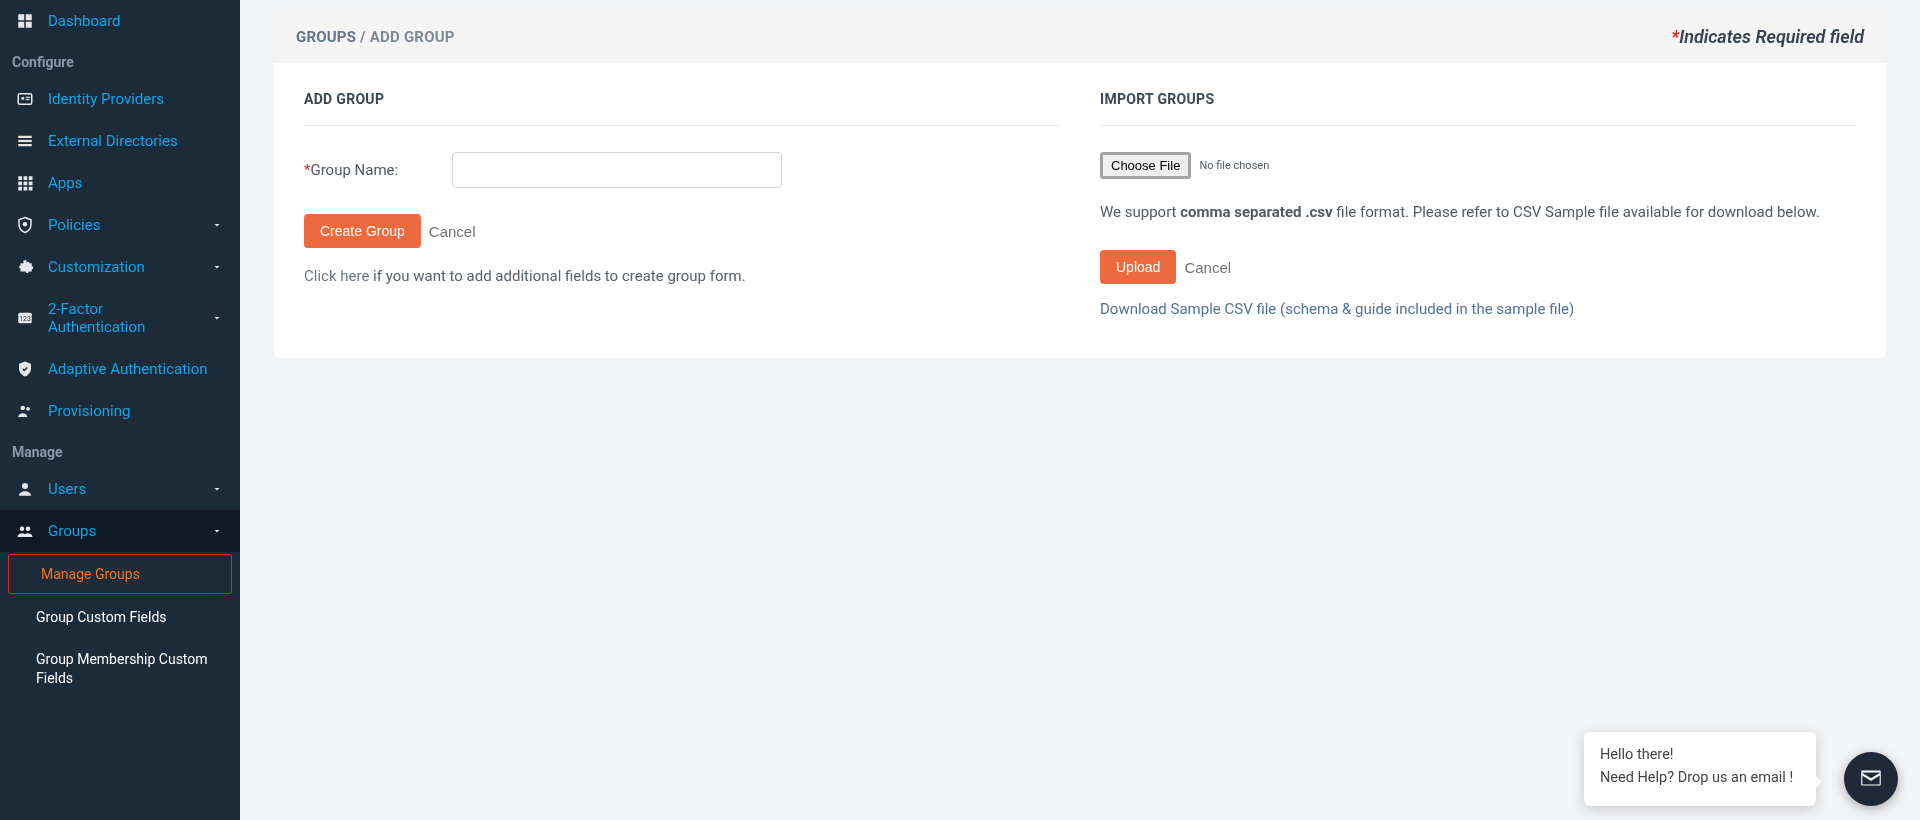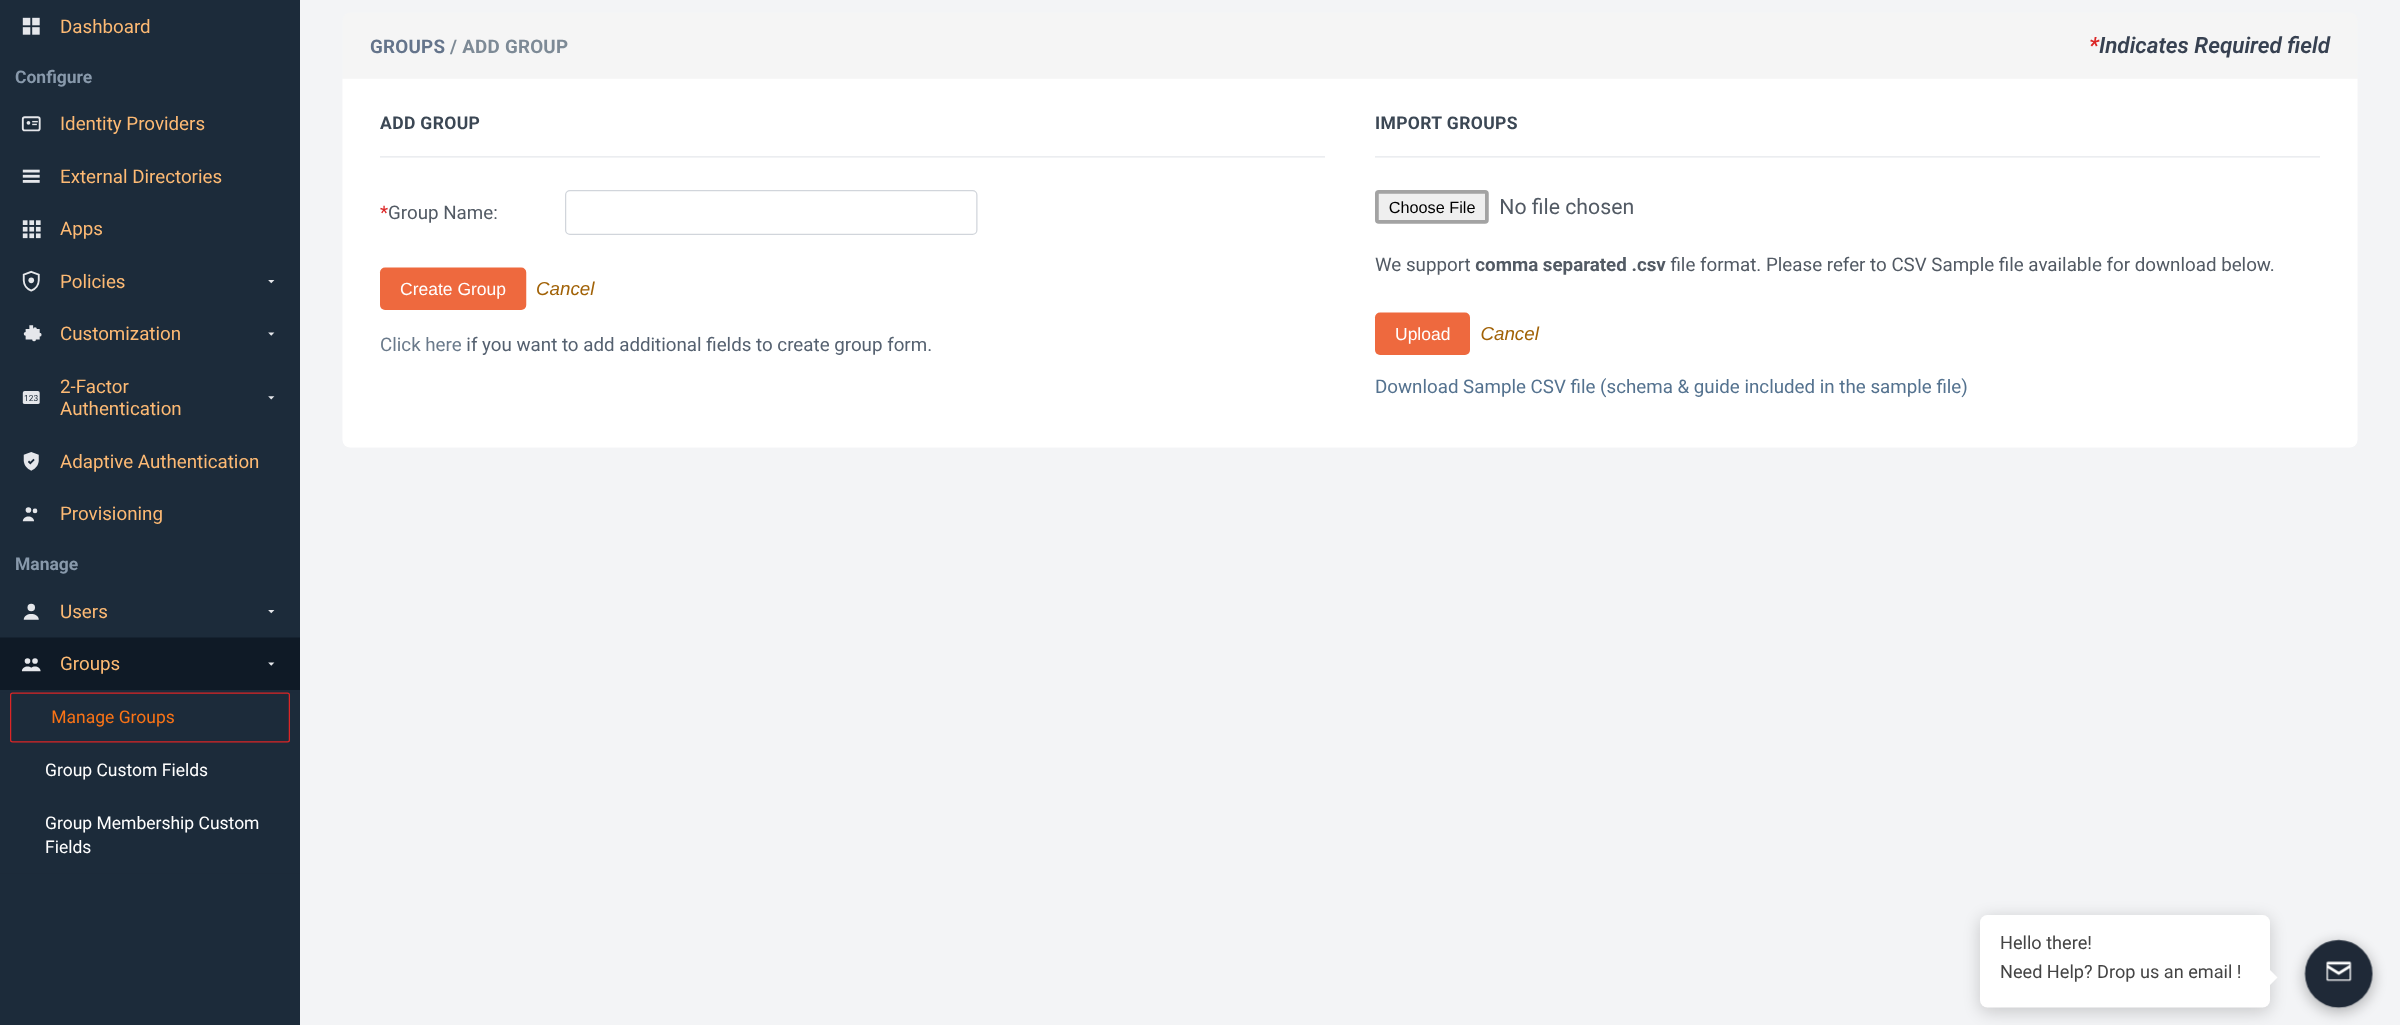--- a/index.html
+++ b/index.html
@@ -5,21 +5,21 @@
   * { box-sizing: border-box; margin: 0; padding: 0; }
   html, body { height: 100%; font-family: -apple-system, BlinkMacSystemFont, "Segoe UI", Roboto, Arial, sans-serif; background: #f3f4f6; color: #374151; font-size: 14px; }
   .app { display: flex; height: 100vh; }
 
   
   .sidebar { width: 240px; background: #1c2b3a; color: #e5e7eb; overflow-y: auto; flex-shrink: 0; position: relative; }
   .sidebar::-webkit-scrollbar { width: 6px; }
   .sidebar::-webkit-scrollbar-track { background: #1c2b3a; }
   .sidebar::-webkit-scrollbar-thumb { background: #4b5563; border-radius: 3px; }
   .sidebar-scroll { height: 100%; overflow-y: auto; }
-  .sidebar-item { display: flex; align-items: center; gap: 14px; padding: 12px 16px; color: #fdba74; cursor: pointer; font-size: 15px; position: relative; }
+  .sidebar-item { display: flex; align-items: center; gap: 14px; padding: 12px 16px; color: #0ea5e9; cursor: pointer; font-size: 15px; position: relative; }
   .sidebar-item .icon { width: 18px; height: 18px; display: inline-flex; align-items: center; justify-content: center; flex-shrink: 0; }
   .sidebar-item .chevron { margin-left: auto; width: 14px; height: 14px; display: inline-flex; align-items: center; justify-content: center; }
   .sidebar-item.expanded { background: #0f1a26; }
   .section-header { font-size: 14px; color: #8899ab; padding: 12px 12px 8px; font-weight: 700; }
   .submenu { background: #1c2b3a; }
   .submenu-item { padding: 12px 16px 12px 36px; font-size: 14px; color: #ffffff; cursor: pointer; line-height: 1.3; }
   .submenu-item.active { color: #f97316; margin: 2px 8px; border: 1.5px solid #dc2626; border-radius: 2px; padding: 10px 16px 10px 32px; }
 
   
   .main { flex: 1; padding: 10px 34px 20px; overflow-y: auto; position: relative; }
@@ -32,26 +32,26 @@
   .card-body { background: #fff; border-radius: 0 0 6px 6px; padding: 28px 30px 40px; display: flex; gap: 40px; }
   .col { flex: 1; min-width: 0; }
   .section-title { font-size: 14px; font-weight: 700; letter-spacing: 0.3px; color: #3b4754; margin-bottom: 18px; }
   hr.sep { border: none; border-top: 1px solid #e5e7eb; margin-bottom: 26px; }
   .form-row { display: flex; align-items: center; gap: 8px; margin-bottom: 26px; }
   .form-label { width: 140px; color: #525a64; font-size: 15px; }
   .form-label .star { color: #dc2626; }
   .form-input { flex: 1; max-width: 330px; height: 36px; border: 1px solid #d1d5db; border-radius: 4px; padding: 6px 10px; font-size: 14px; }
   .btn-row { display: flex; align-items: center; gap: 4px; margin-bottom: 16px; }
   .btn-primary { background: #ee693e; color: #fff; border: none; border-radius: 4px; padding: 9px 16px; font-size: 14px; cursor: pointer; }
-  .btn-plain { background: none; border: none; color: #a16207; font-size: 15px; cursor: pointer; padding: 8px 4px; font-style: italic; }
+  .btn-plain { background: none; border: none; color: #737373; font-size: 15px; cursor: pointer; padding: 8px 4px; }
   .helper-text { color: #556170; font-size: 15px; line-height: 1.6; }
   .helper-text a { color: #6a7a8b; text-decoration: none; }
   .file-row { margin-bottom: 22px; display: flex; align-items: center; gap: 8px; }
   .file-btn { background: #efefef; border: 3px solid #a3a3a3; border-radius: 3px; padding: 3px 8px; font-size: 13px; cursor: pointer; }
-  .file-status { color: #525a64; font-size: 17px; }
+  .file-status { color: #525a64; font-size: 11px; }
   .download-link { color: #54728f; text-decoration: none; font-size: 15px; }
   .import-help { color: #525a64; font-size: 15px; line-height: 1.55; margin-bottom: 26px; }
   .import-help b { font-weight: 700; }
 
   
   .chat-pop { position: fixed; right: 104px; bottom: 14px; width: 232px; background: #fff; border-radius: 6px; box-shadow: 0 3px 14px rgba(0,0,0,0.18); padding: 14px 16px; font-size: 14.5px; color: #444; }
   .chat-pop p { margin-bottom: 6px; }
   .chat-pop::after { content: ""; position: absolute; right: -6px; bottom: 18px; width: 0; height: 0; border-top: 6px solid transparent; border-bottom: 6px solid transparent; border-left: 6px solid #fff; }
   .chat-btn { position: fixed; right: 22px; bottom: 14px; width: 54px; height: 54px; border-radius: 50%; background: #1f2937; display: flex; align-items: center; justify-content: center; cursor: pointer; box-shadow: 0 3px 12px rgba(0,0,0,0.3); }
   .chat-btn svg { width: 26px; height: 26px; fill: #fff; }

